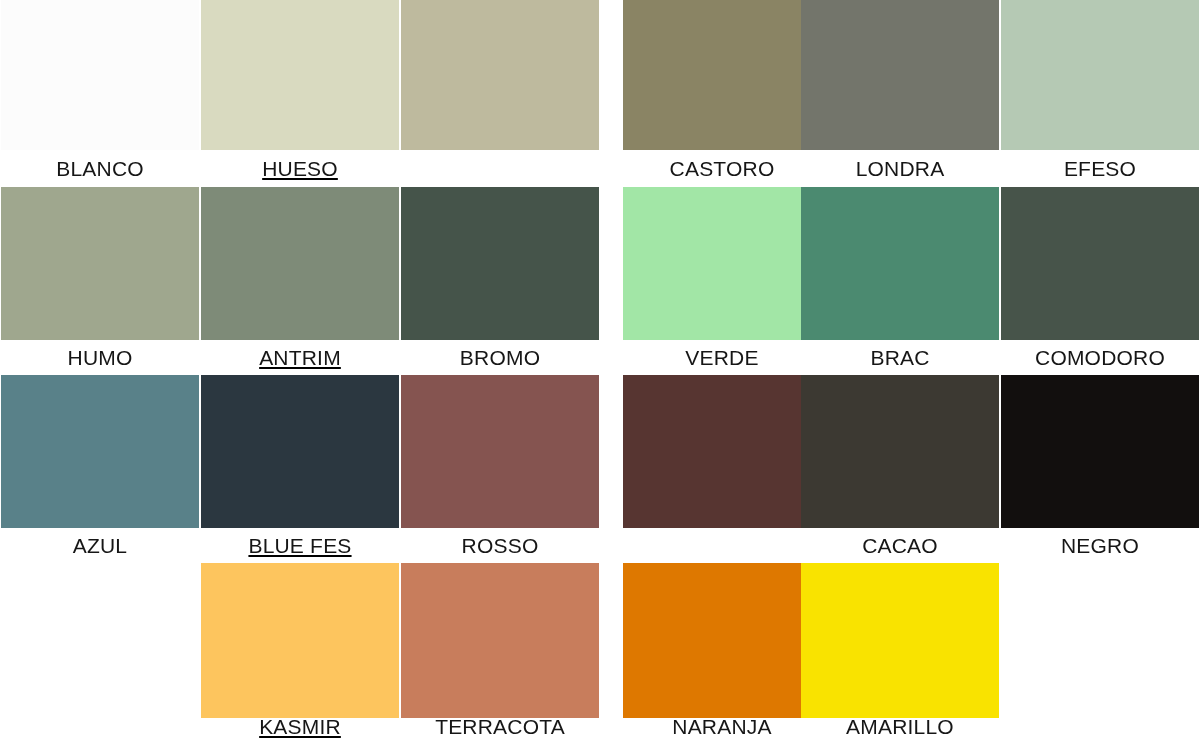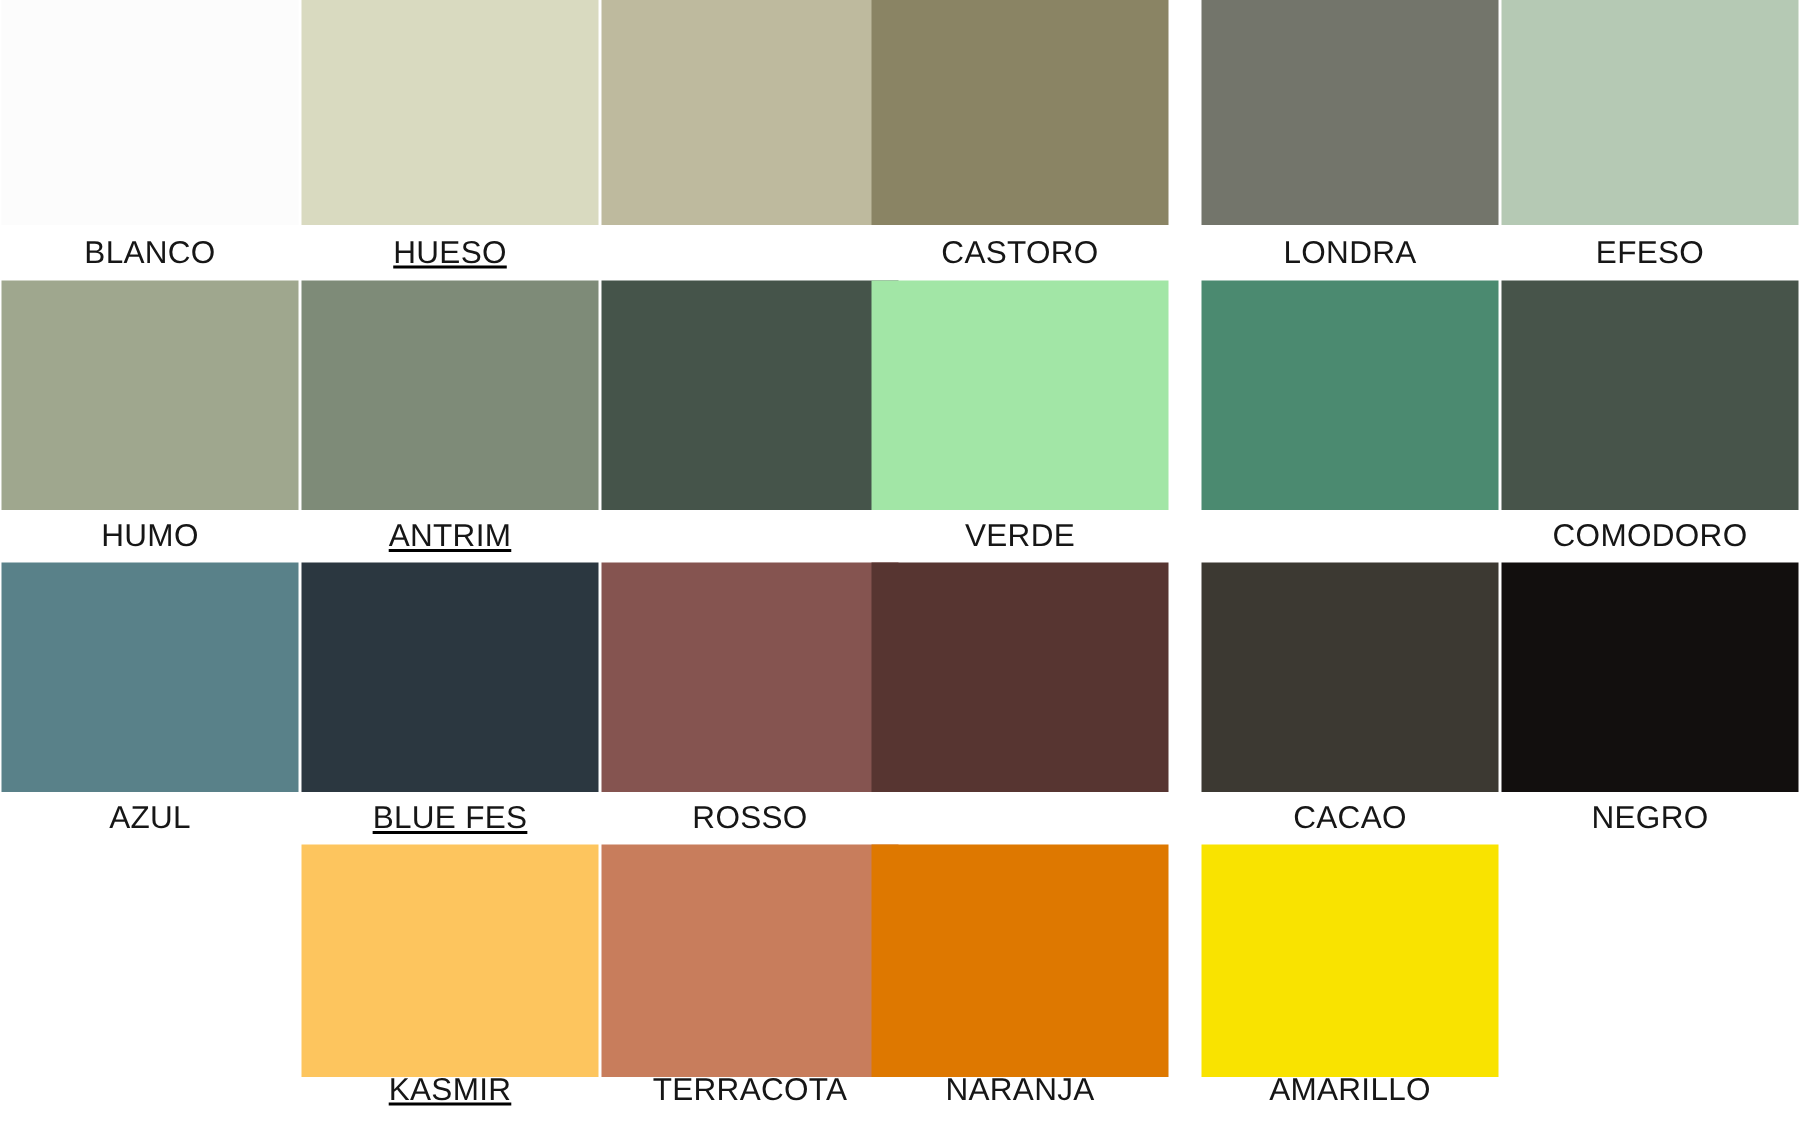--- a/index.html
+++ b/index.html
@@ -78,21 +78,21 @@
   .row-2-swatches { top: 187px; height: 153px; }
   .row-2-labels   { top: 340px; height: 35px;  }
   .row-3-swatches { top: 375px; height: 153px; }
   .row-3-labels   { top: 528px; height: 35px; padding-left: 22px;  }
   .row-4-swatches { top: 563px; height: 155px; }
   .row-4-labels   { top: 718px; height: 16px; padding-left: 24px;  }
 
   .col-0 { left: 0px;    }
   .col-1 { left: 200px; text-decoration: underline;  }
   .col-2 { left: 400px;  }
-  .col-3 { left: 580px; justify-content: center;  }
+  .col-3 { left: 622px; justify-content: center;  }
   .col-4 { left: 800px;  }
   .col-5 { left: 1000px; }
 </style>
 </head>
 <body>
 
 <div id="palette-sheet">
 
   <div class="palette-row row-1-swatches">
     <div class="swatch-cell col-0">
@@ -154,22 +154,28 @@
     </div>
   </div>
 
   <div class="label-row row-2-labels">
     <div class="label-cell col-0">
       <span class="label-text">HUMO</span>
     </div>
     <div class="label-cell col-1">
       <span class="label-text">ANTRIM</span>
     </div>
+    <div class="label-cell col-2">
+      <span class="label-text">BROMO</span>
+    </div>
     <div class="label-cell col-3">
       <span class="label-text">VERDE</span>
+    </div>
+    <div class="label-cell col-4">
+      <span class="label-text">BRAC</span>
     </div>
     <div class="label-cell col-5">
       <span class="label-text">COMODORO</span>
     </div>
   </div>
 
   <div class="palette-row row-3-swatches">
     <div class="swatch-cell col-0">
       <span class="swatch-chip" style="background-color: rgb(89, 129, 137);"></span>
     </div>

